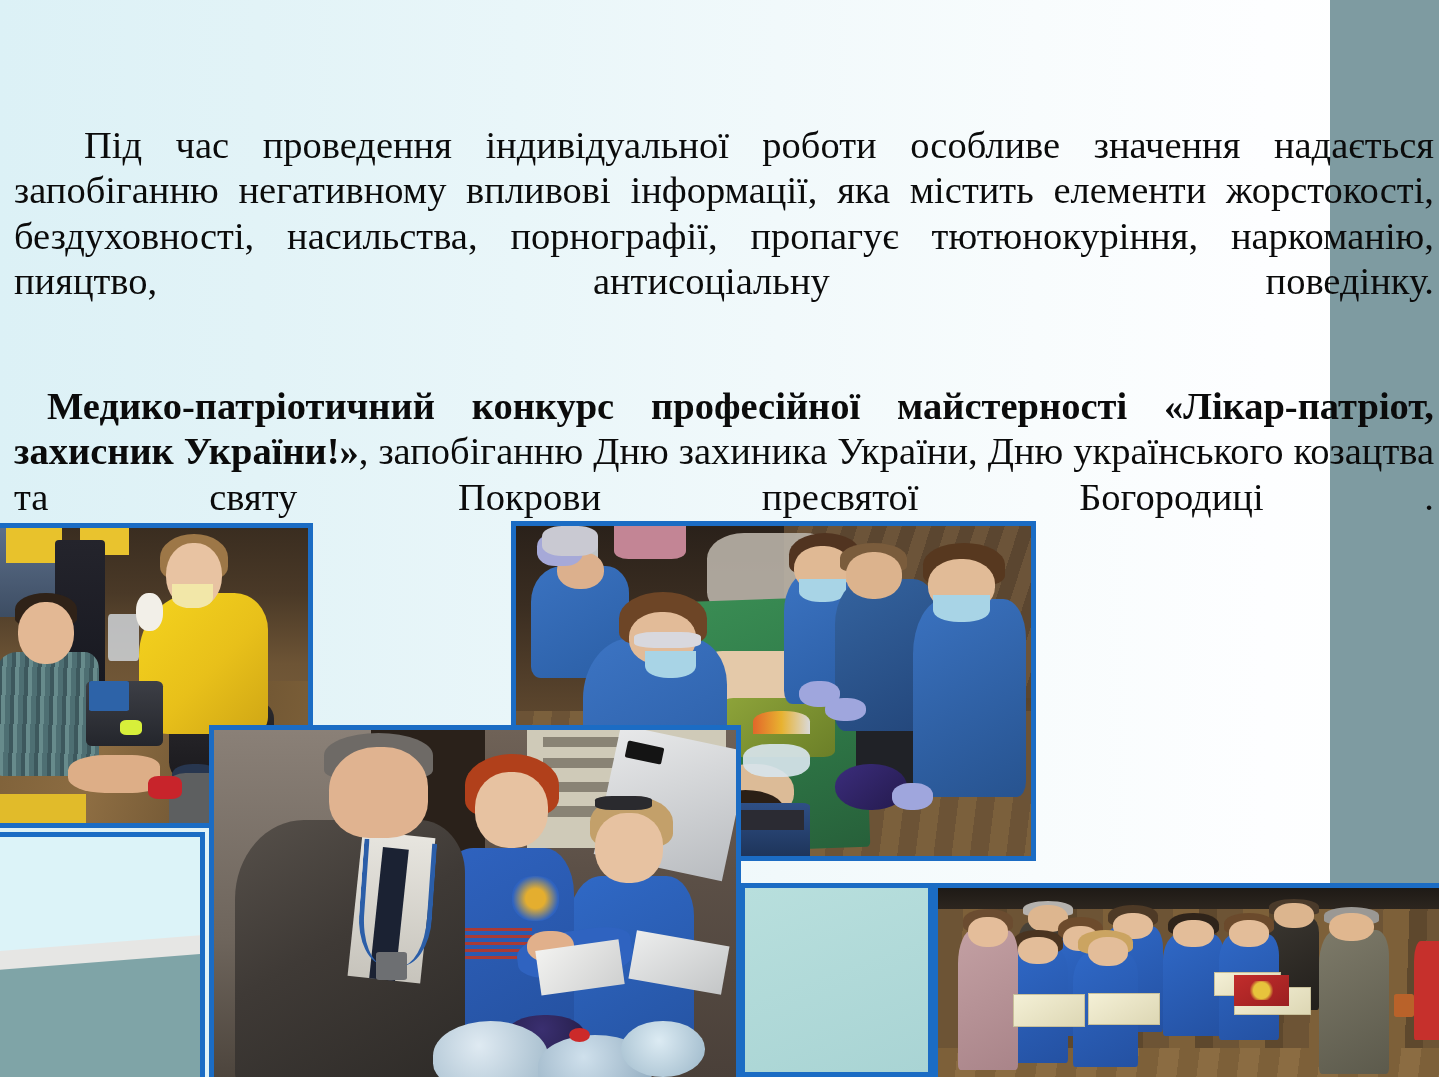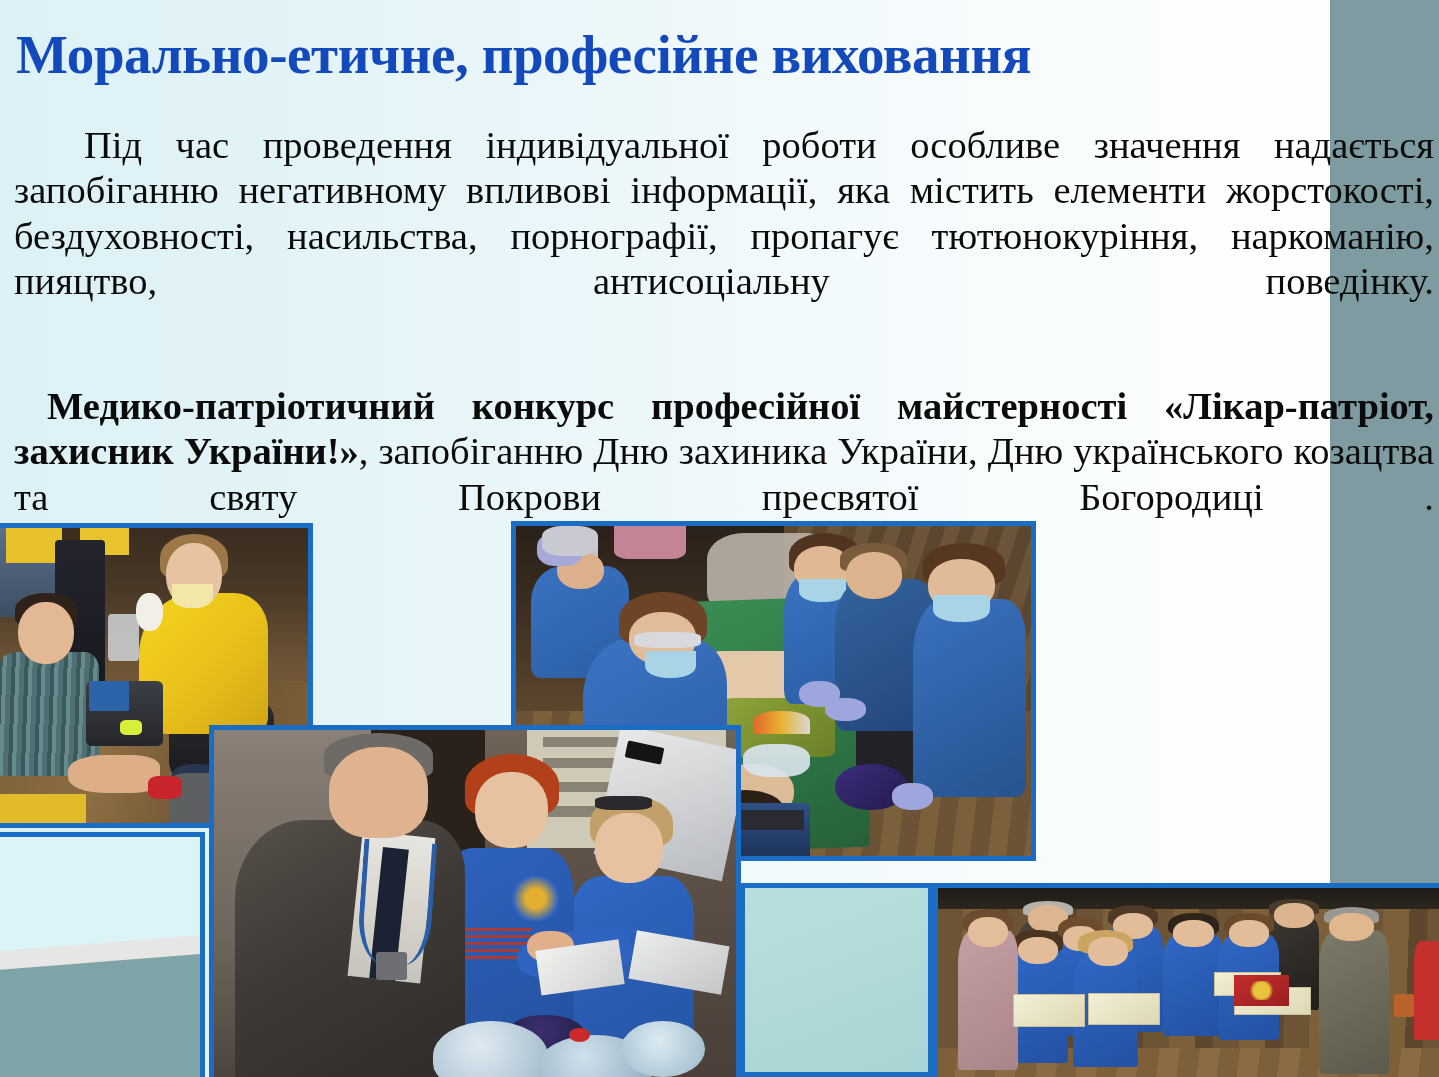--- a/index.html
+++ b/index.html
@@ -285,21 +285,20 @@
     background:#7fa4a7;transform:rotate(-4.5deg);transform-origin:left center;}
 </style>
 </head>
 <body>
 
 <div id="slide">
 
   <div id="right-band"></div>
 
   <div id="text-layer">
-    <div id="slide-title">Морально-етичне, професійне виховання</div>
 
     <div class="para" id="para-1">Під час проведення індивідуальної роботи особливе значення надається запобіганню негативному впливові інформації, яка містить елементи жорстокості, бездуховності, насильства, порнографії, пропагує тютюнокуріння, наркоманію, пияцтво, антисоціальну поведінку.</div>
 
     <div class="para" id="para-2"><span class="lead">Медико-патріотичний конкурс професійної майстерності «Лікар-патріот, захисник України!»</span><span>, запобіганню Дню захиника України, Дню українського козацтва та святу Покрови пресвятої Богородиці .</span></div>
   </div>
 
   <div class="photo" id="photo-1">
     <div class="ph-inner">
       <div class="bg"></div>
         <div class="floorA"></div>

